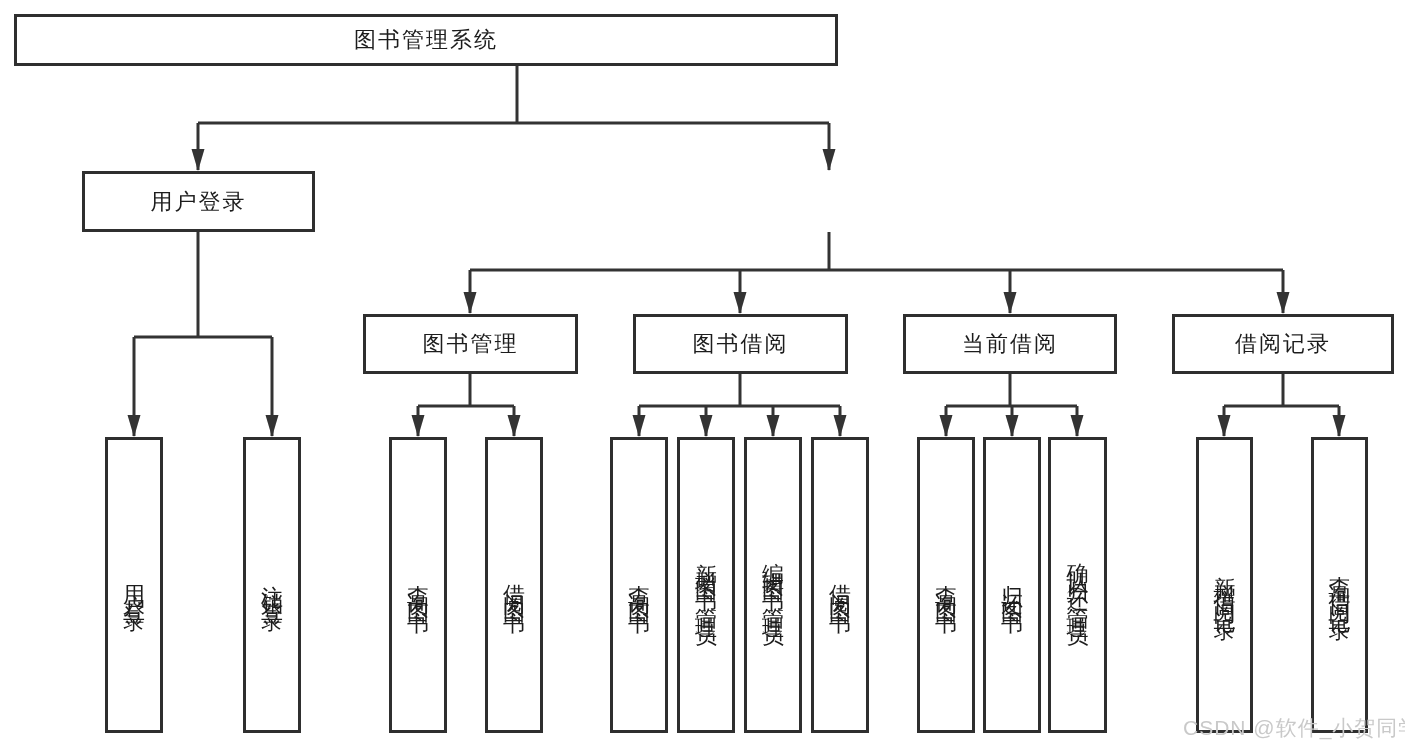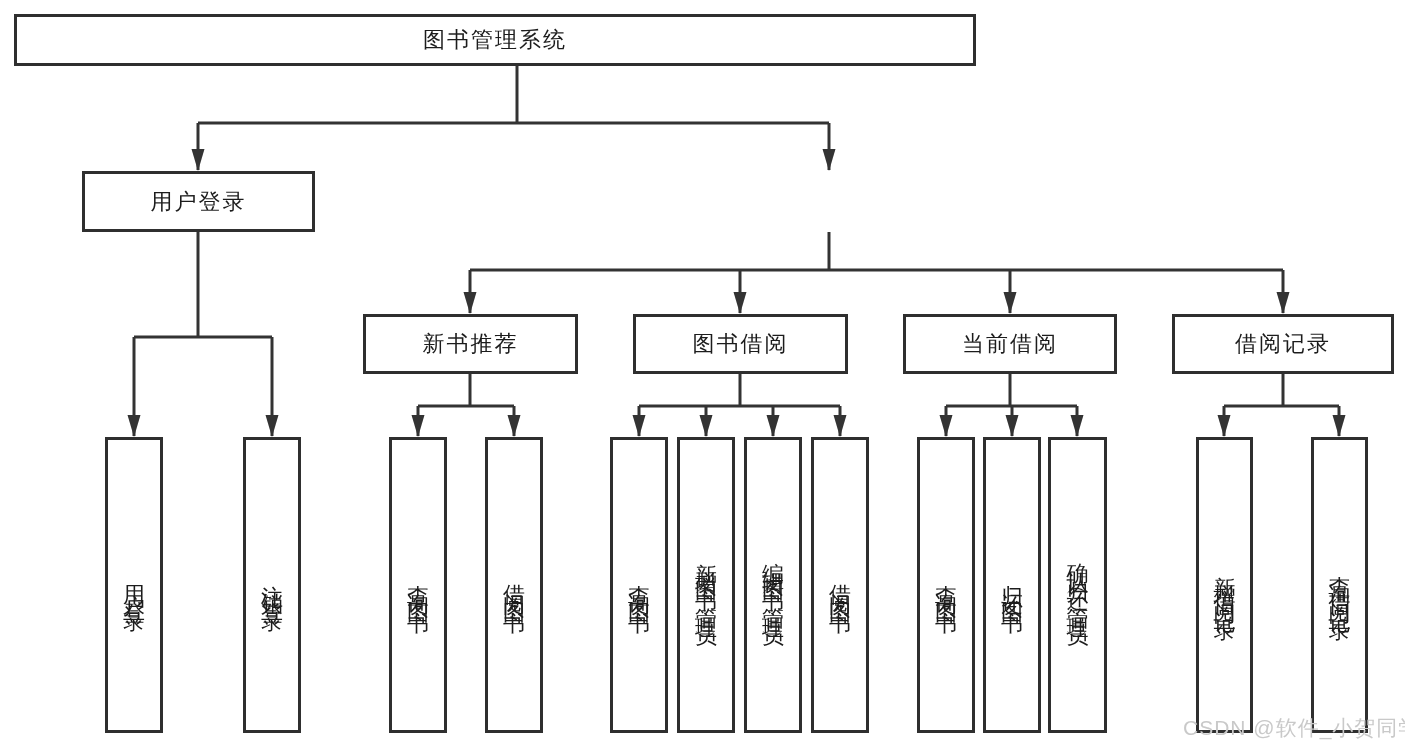--- a/index.html
+++ b/index.html
@@ -33,21 +33,21 @@
     letter-spacing: 2px;
     white-space: nowrap;
   }
   .leaf .v-label {
     writing-mode: vertical-rl;
     letter-spacing: 9px;
     line-height: 1;
     max-height: 288px;
   }
   
-  .n-root        { left: 14px;   top: 14px;  width: 962px; height: 52px; }
+  .n-root        { left: 14px;   top: 14px;  width: 824px; height: 52px; }
   .n-user-login  { left: 82px;   top: 171px; width: 233px;  height: 61px; }
   .n-book-mgmt   { left: 712px;  top: 171px; width: 234px;  height: 61px; }
   .n-new-book    { left: 363px;  top: 314px; width: 215px;  height: 60px; }
   .n-borrow      { left: 633px;  top: 314px; width: 215px;  height: 60px; }
   .n-current     { left: 903px;  top: 314px; width: 214px;  height: 60px; }
   .n-records     { left: 1172px; top: 314px; width: 222px;  height: 60px; }
   .leaf          { top: 437px; height: 296px; }
   .l1  { left: 105px;  width: 58px; }
   .l2  { left: 243px;  width: 58px; }
   .l3  { left: 389px;  width: 58px; }
@@ -129,21 +129,21 @@
 
   <div class="node n-root">
     <span class="h-label">图书管理系统</span>
   </div>
 
   <div class="node n-user-login">
     <span class="h-label">用户登录</span>
   </div>
 
   <div class="node n-new-book">
-    <span class="h-label">新书推荐</span>
+    <span class="h-label">图书管理</span>
   </div>
   <div class="node n-borrow">
     <span class="h-label">图书借阅</span>
   </div>
   <div class="node n-current">
     <span class="h-label">当前借阅</span>
   </div>
   <div class="node n-records">
     <span class="h-label">借阅记录</span>
   </div>

